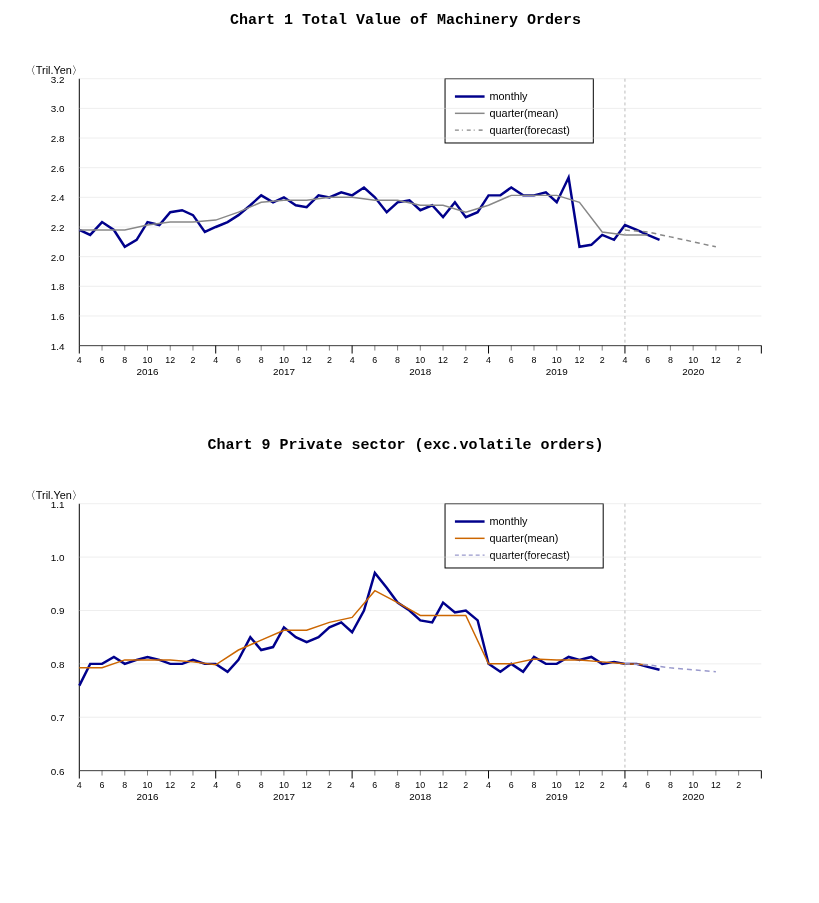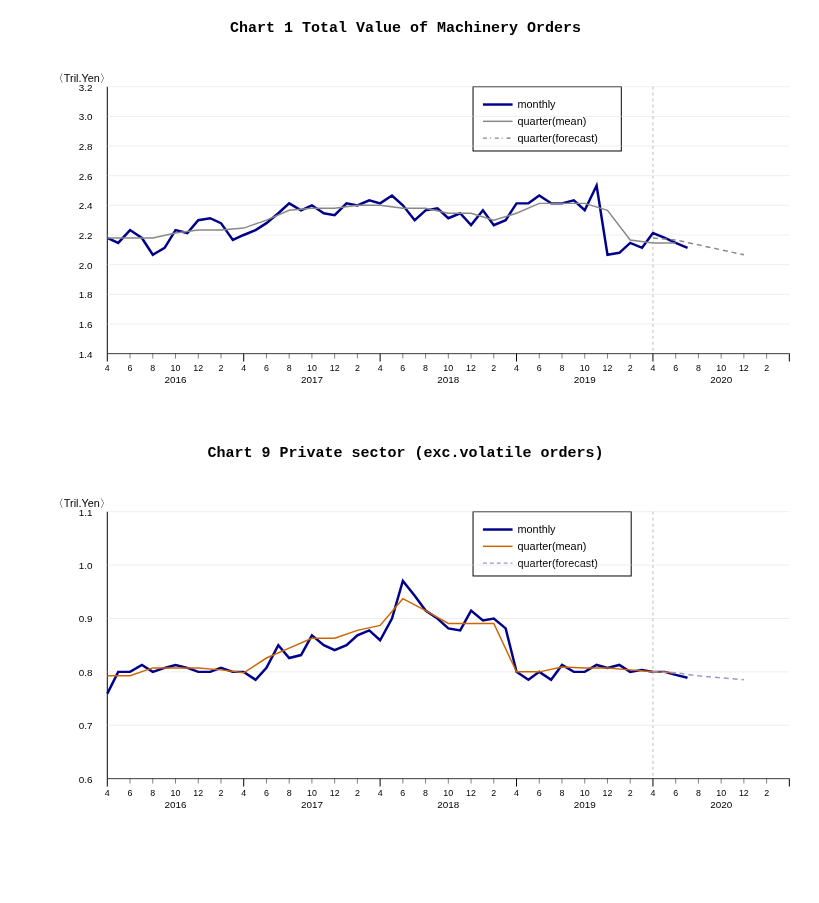--- a/index.html
+++ b/index.html
@@ -4,35 +4,34 @@
   <style>
     * { margin: 0; padding: 0; box-sizing: border-box; }
     body {
       background: #fff;
       font-family: Arial, sans-serif;
       width: 819px;
       min-height: 903px;
     }
     .chart-container {
       width: 811px;
-      padding: 20px 20px;
+      padding: 12px 20px;
     }
     .chart-title {
       text-align: center;
       font-size: 15px;
       font-weight: bold;
       font-family: 'Courier New', monospace;
       margin-bottom: 8px;
       color: #000;
     }
     .chart-area {
       position: relative;
       width: 100%;
       height: 380px;
-      margin-left: 28px;
     }
     .chart-area svg {
       width: 100%;
       height: 100%;
     }
     .chart-separator {
       height: 20px;
     }
   </style>
 </head>

